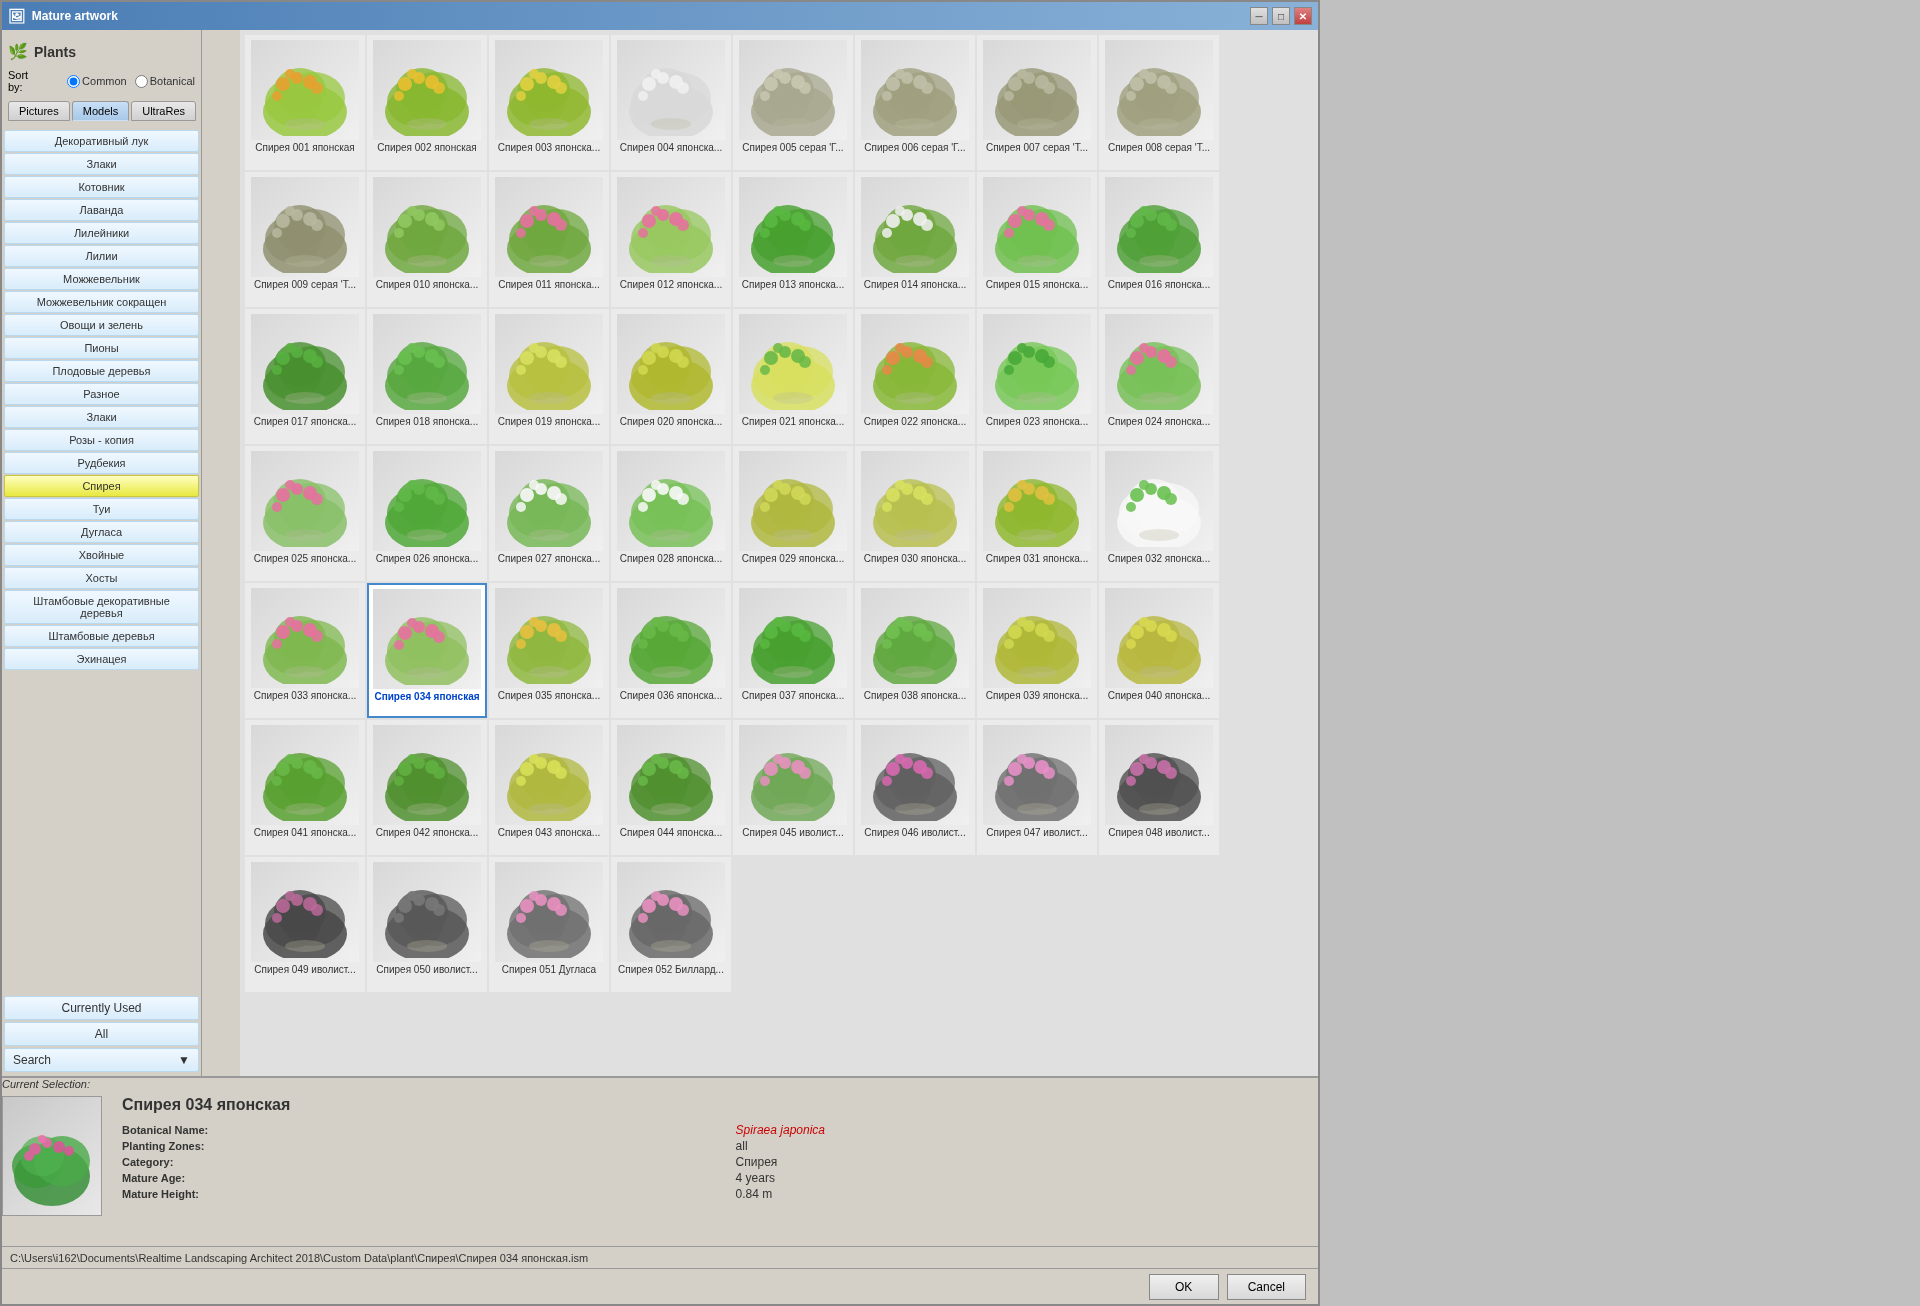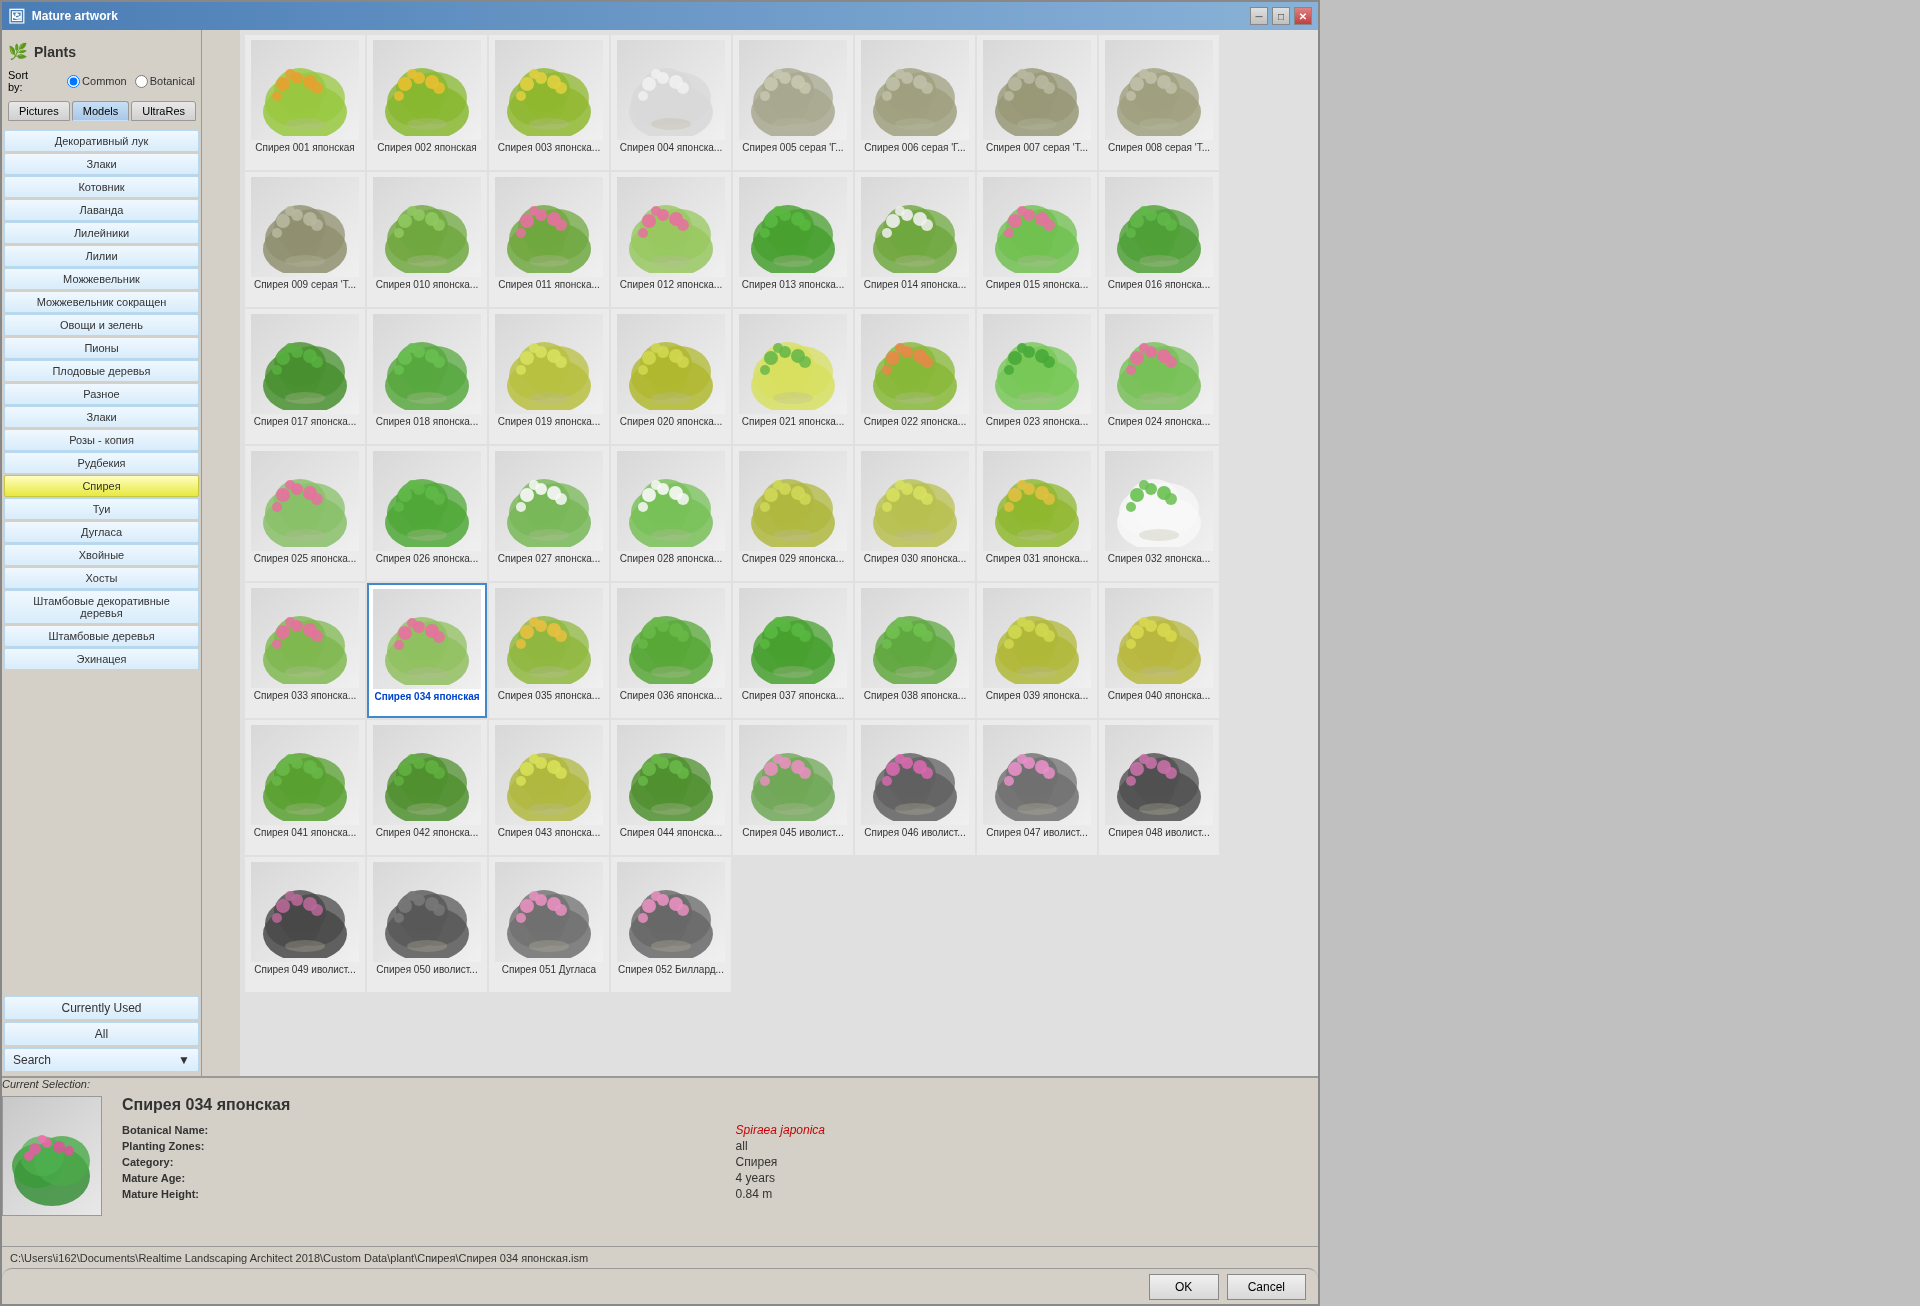--- a/index.html
+++ b/index.html
@@ -54,21 +54,21 @@
     .selection-info { flex: 1; padding-left: 8px; }
     .plant-name-big { font-size: 16px; font-weight: bold; color: #333; margin-bottom: 8px; }
     .info-table { display: table; width: 100%; }
     .info-row { display: table-row; }
     .info-label { display: table-cell; font-size: 11px; color: #333; font-weight: bold; padding: 1px 8px 1px 0; white-space: nowrap; }
     .info-value { display: table-cell; font-size: 12px; color: #333; padding: 1px 0; }
     .info-value.botanical { color: #cc0000; font-style: italic; }
     
     .bottom-path { height: 22px; background: #d4d0c8; border-top: 1px solid #999; display: flex; align-items: center; padding: 0 8px; font-size: 11px; color: #333; flex-shrink: 0; }
     
-    .footer-buttons { height: 36px; background: #d4d0c8; border-top: 1px solid #999; display: flex; align-items: center; justify-content: flex-end; padding: 0 12px; gap: 8px; flex-shrink: 0; border-radius: 10px; }
+    .footer-buttons { height: 36px; background: #d4d0c8; border-top: 1px solid #999; display: flex; align-items: center; justify-content: flex-end; padding: 0 12px; gap: 8px; flex-shrink: 0; }
     .action-btn { padding: 5px 20px; border: 1px solid #888; background: linear-gradient(#f0f0f0, #d8d8d8); font-size: 12px; cursor: pointer; min-width: 70px; }
 
     .grid-wrapper { flex: 1; display: flex; overflow: hidden; position: relative; }
 
     .category-scroll { flex: 1; overflow-y: auto; overflow-x: hidden; }
     .category-scroll::-webkit-scrollbar { width: 14px; }
     .category-scroll::-webkit-scrollbar-track { background: #d4d0c8; }
     .category-scroll::-webkit-scrollbar-thumb { background: #a8a8a8; border: 1px solid #888; }
 
     .grid-area::-webkit-scrollbar { width: 16px; }

